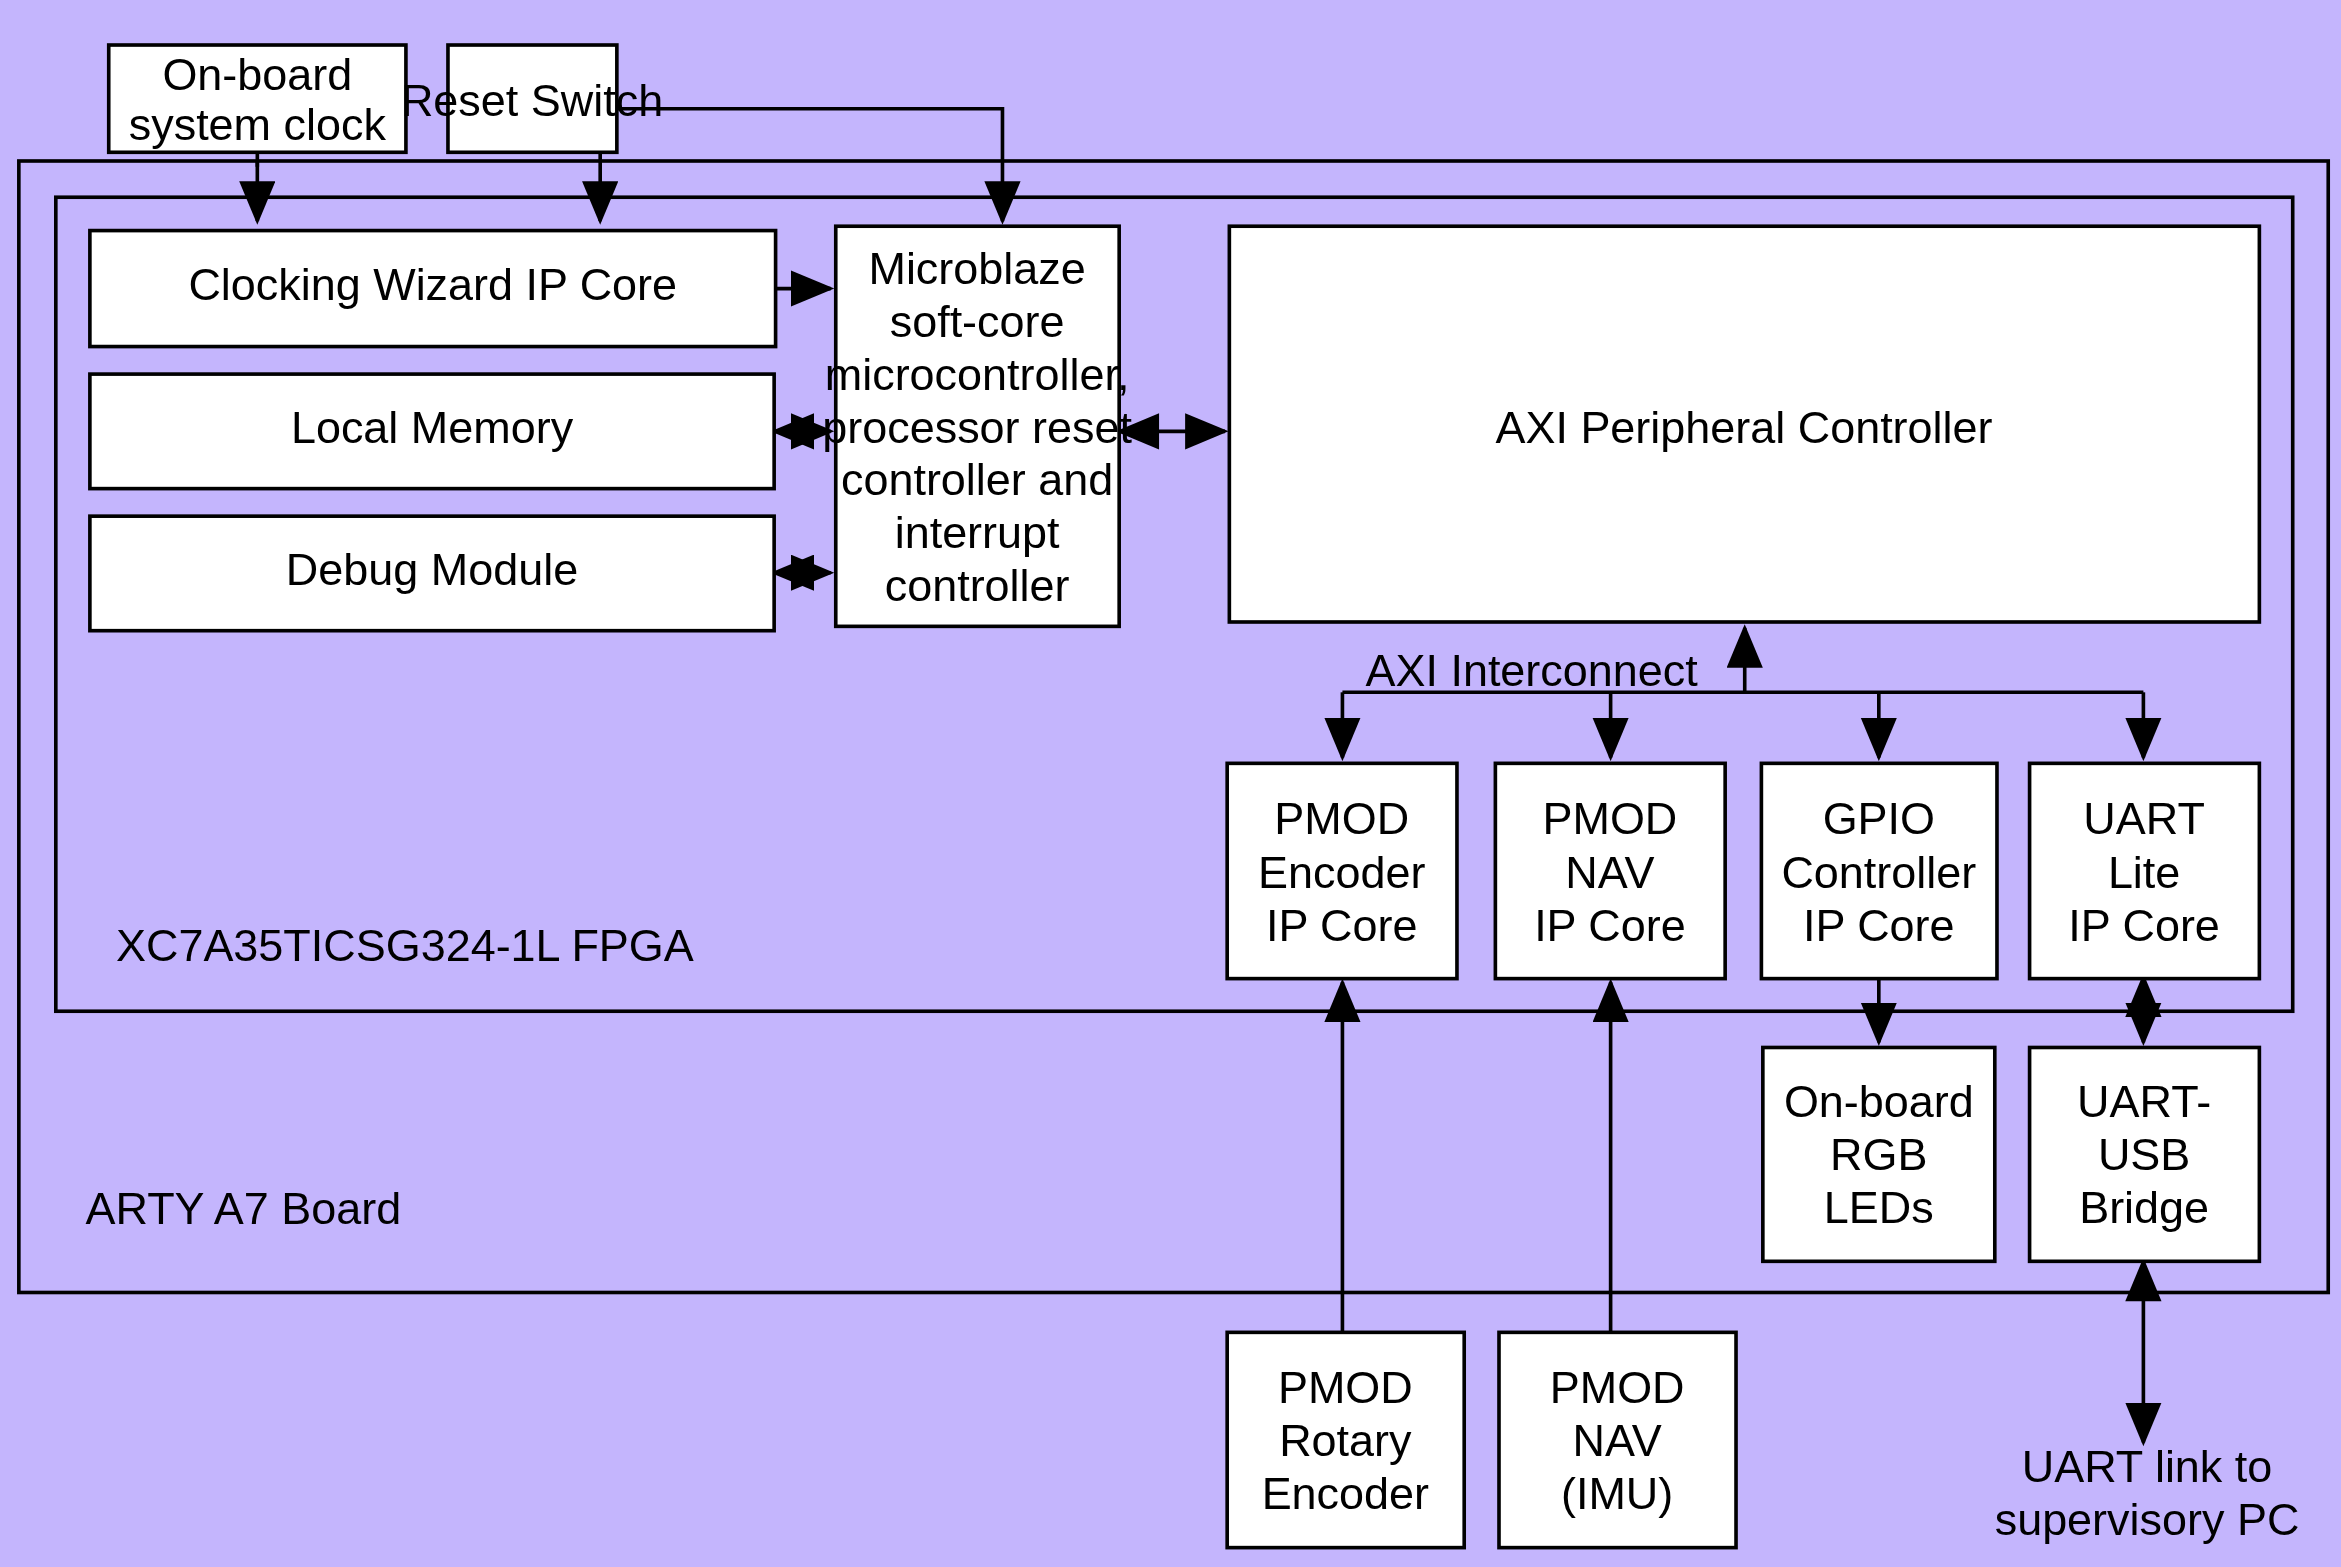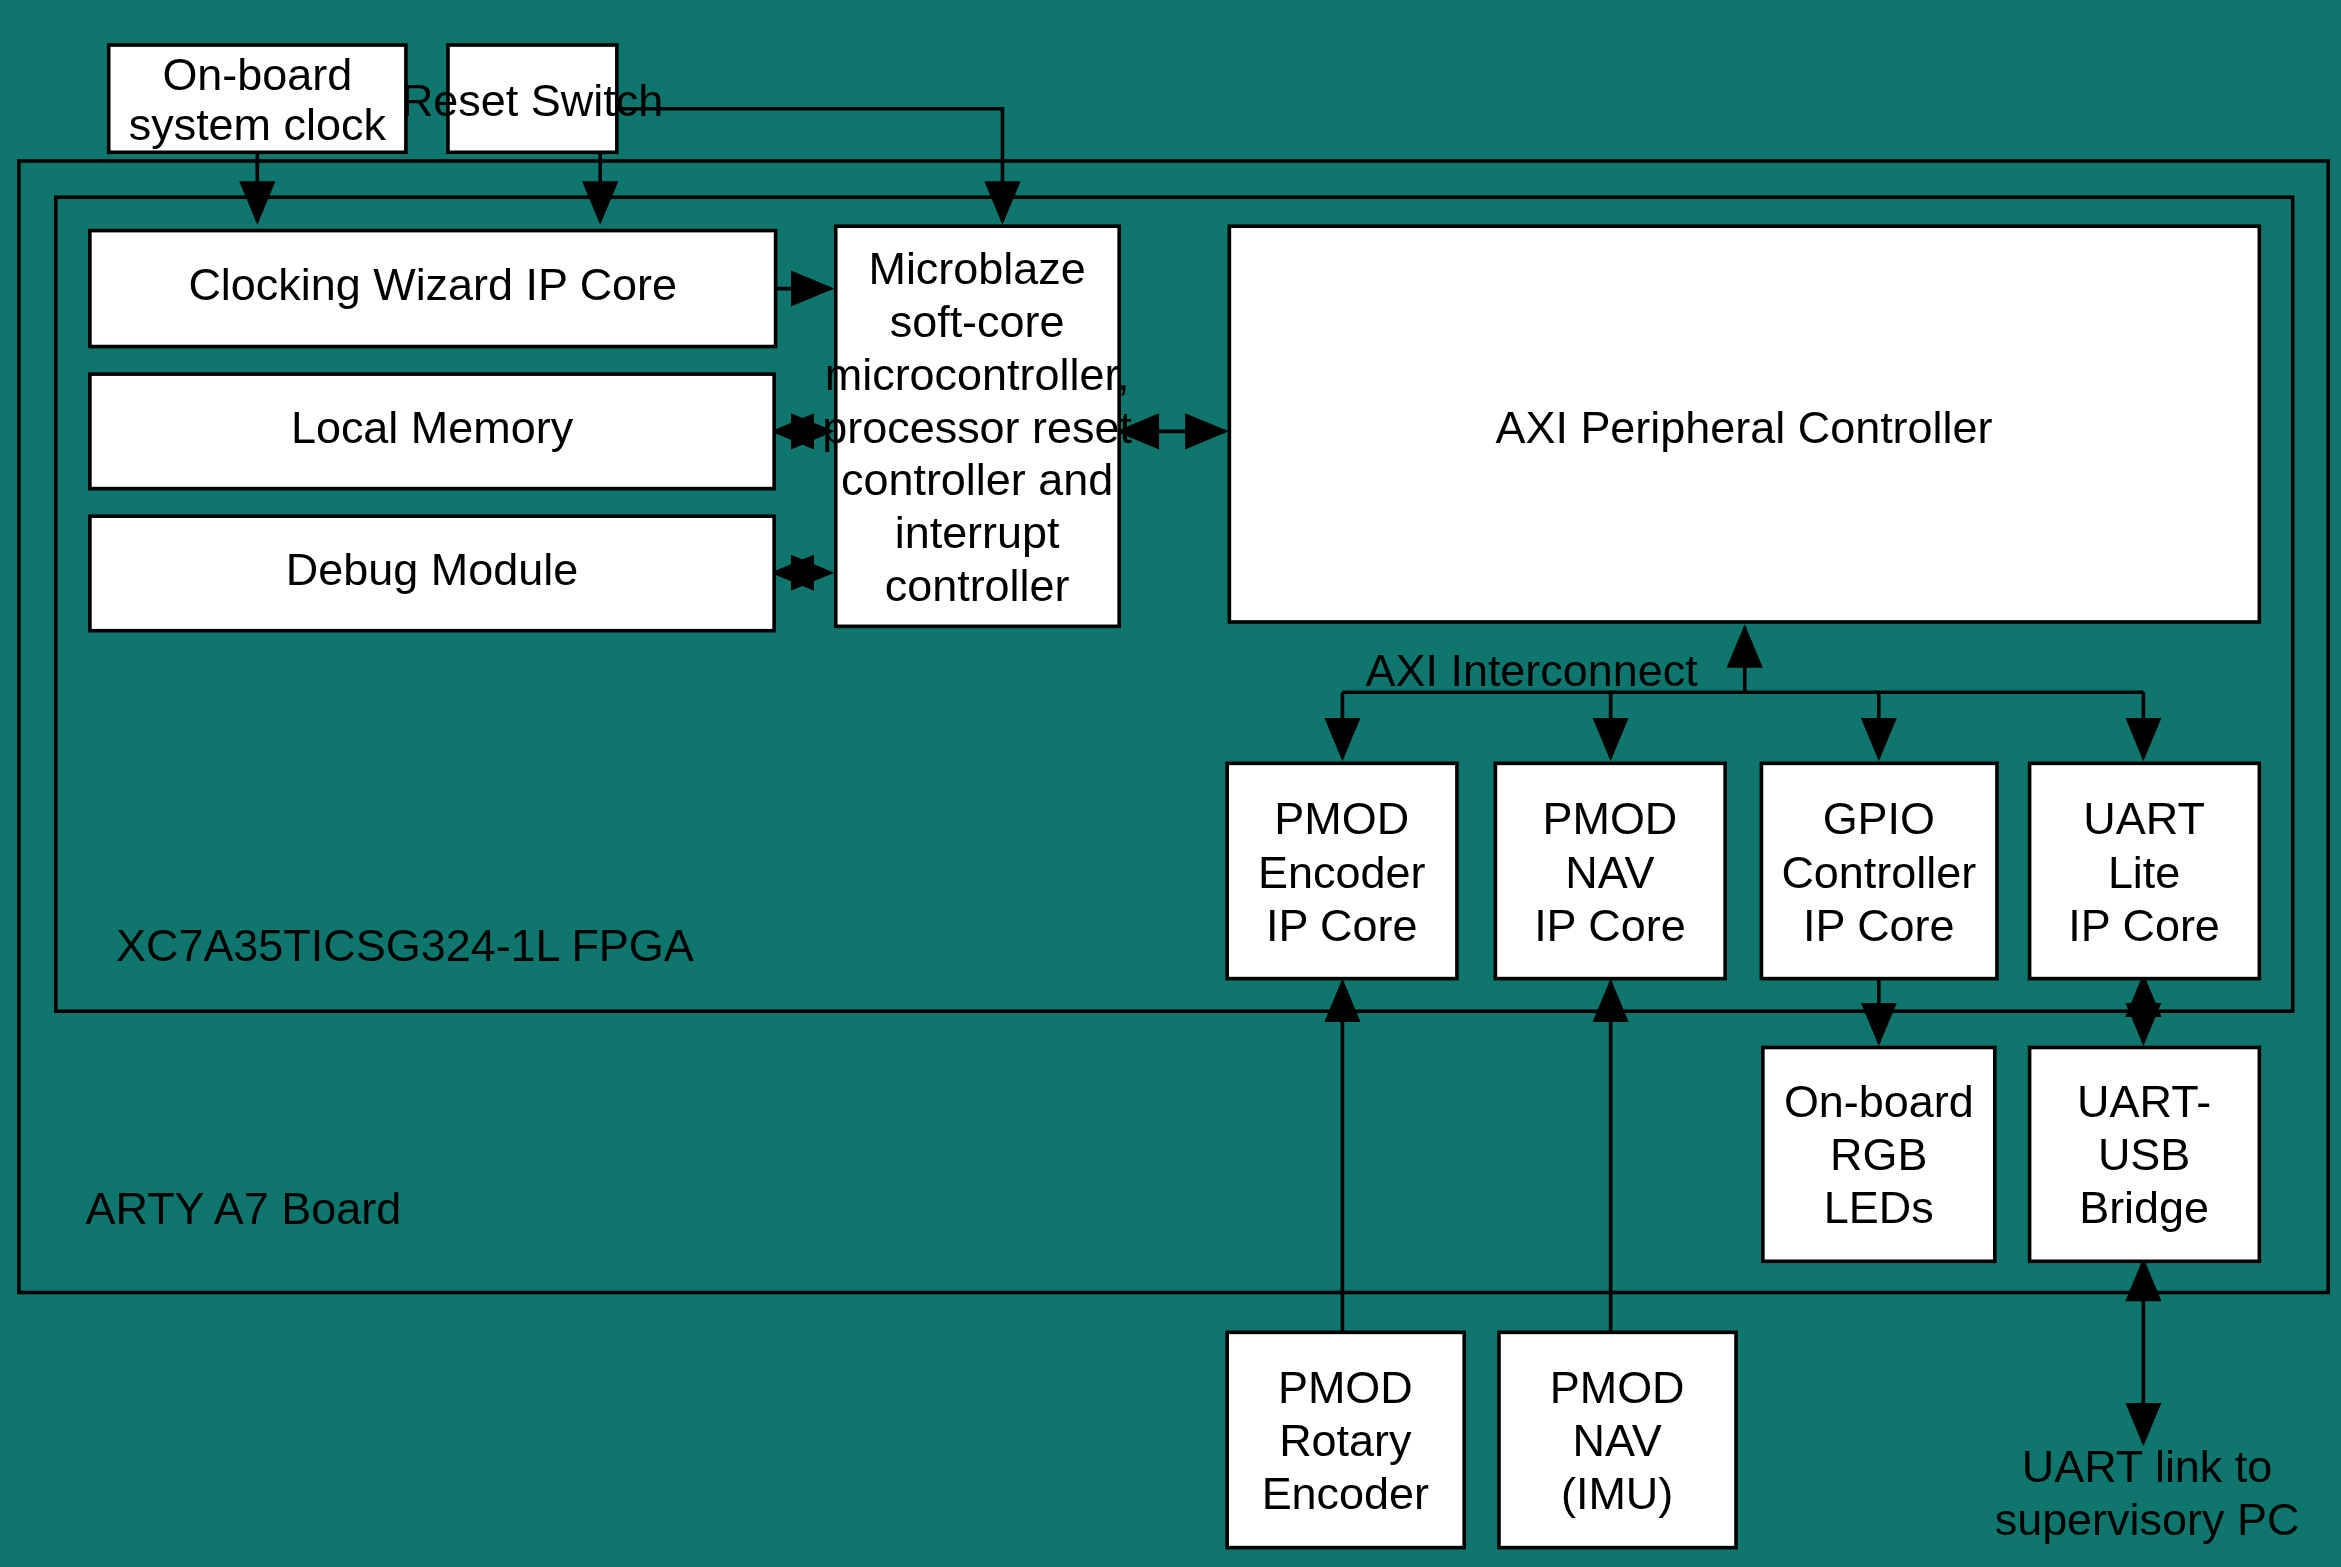--- a/index.html
+++ b/index.html
@@ -7,21 +7,21 @@
     padding: 0;
     background: #ffffff;
   }
   body {
     font-family: "Liberation Sans", sans-serif;
   }
   #diagram-root {
     position: relative;
     width: 2342px;
     height: 1568px;
-    background: #0f766e;
+    background: #c4b5fd;
     overflow: hidden;
   }
   svg.diagram {
     display: block;
     width: 2342px;
     height: 1568px;
   }
   .boxrect {
     fill: #ffffff;
     stroke: #000000;

